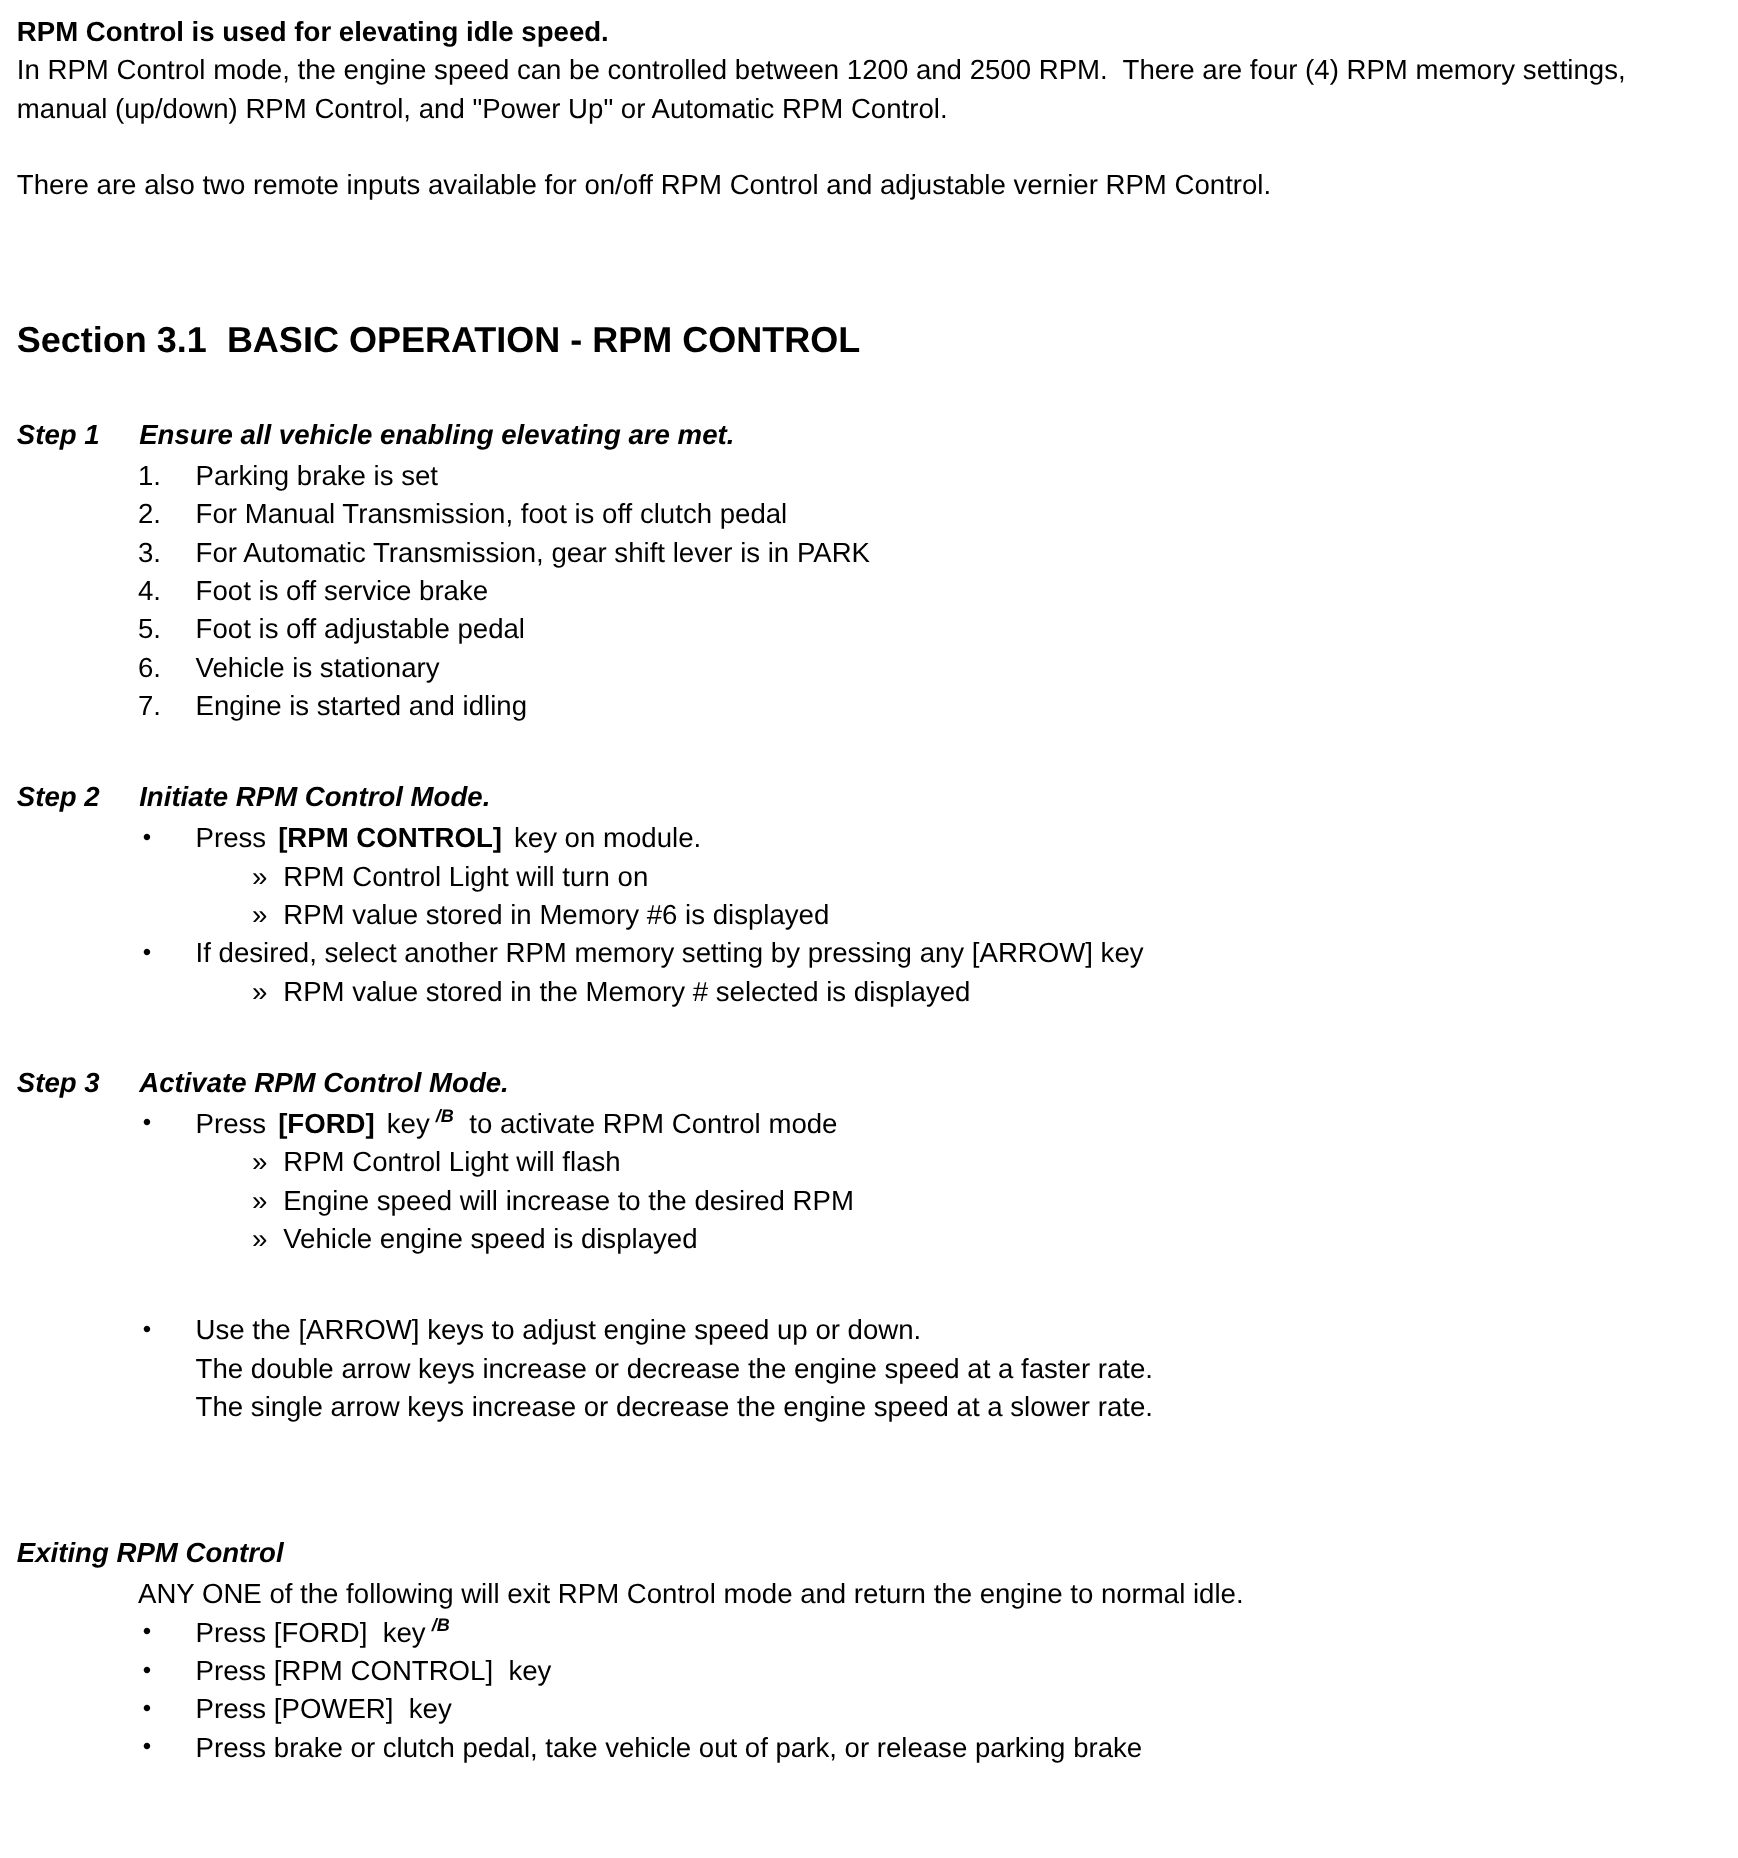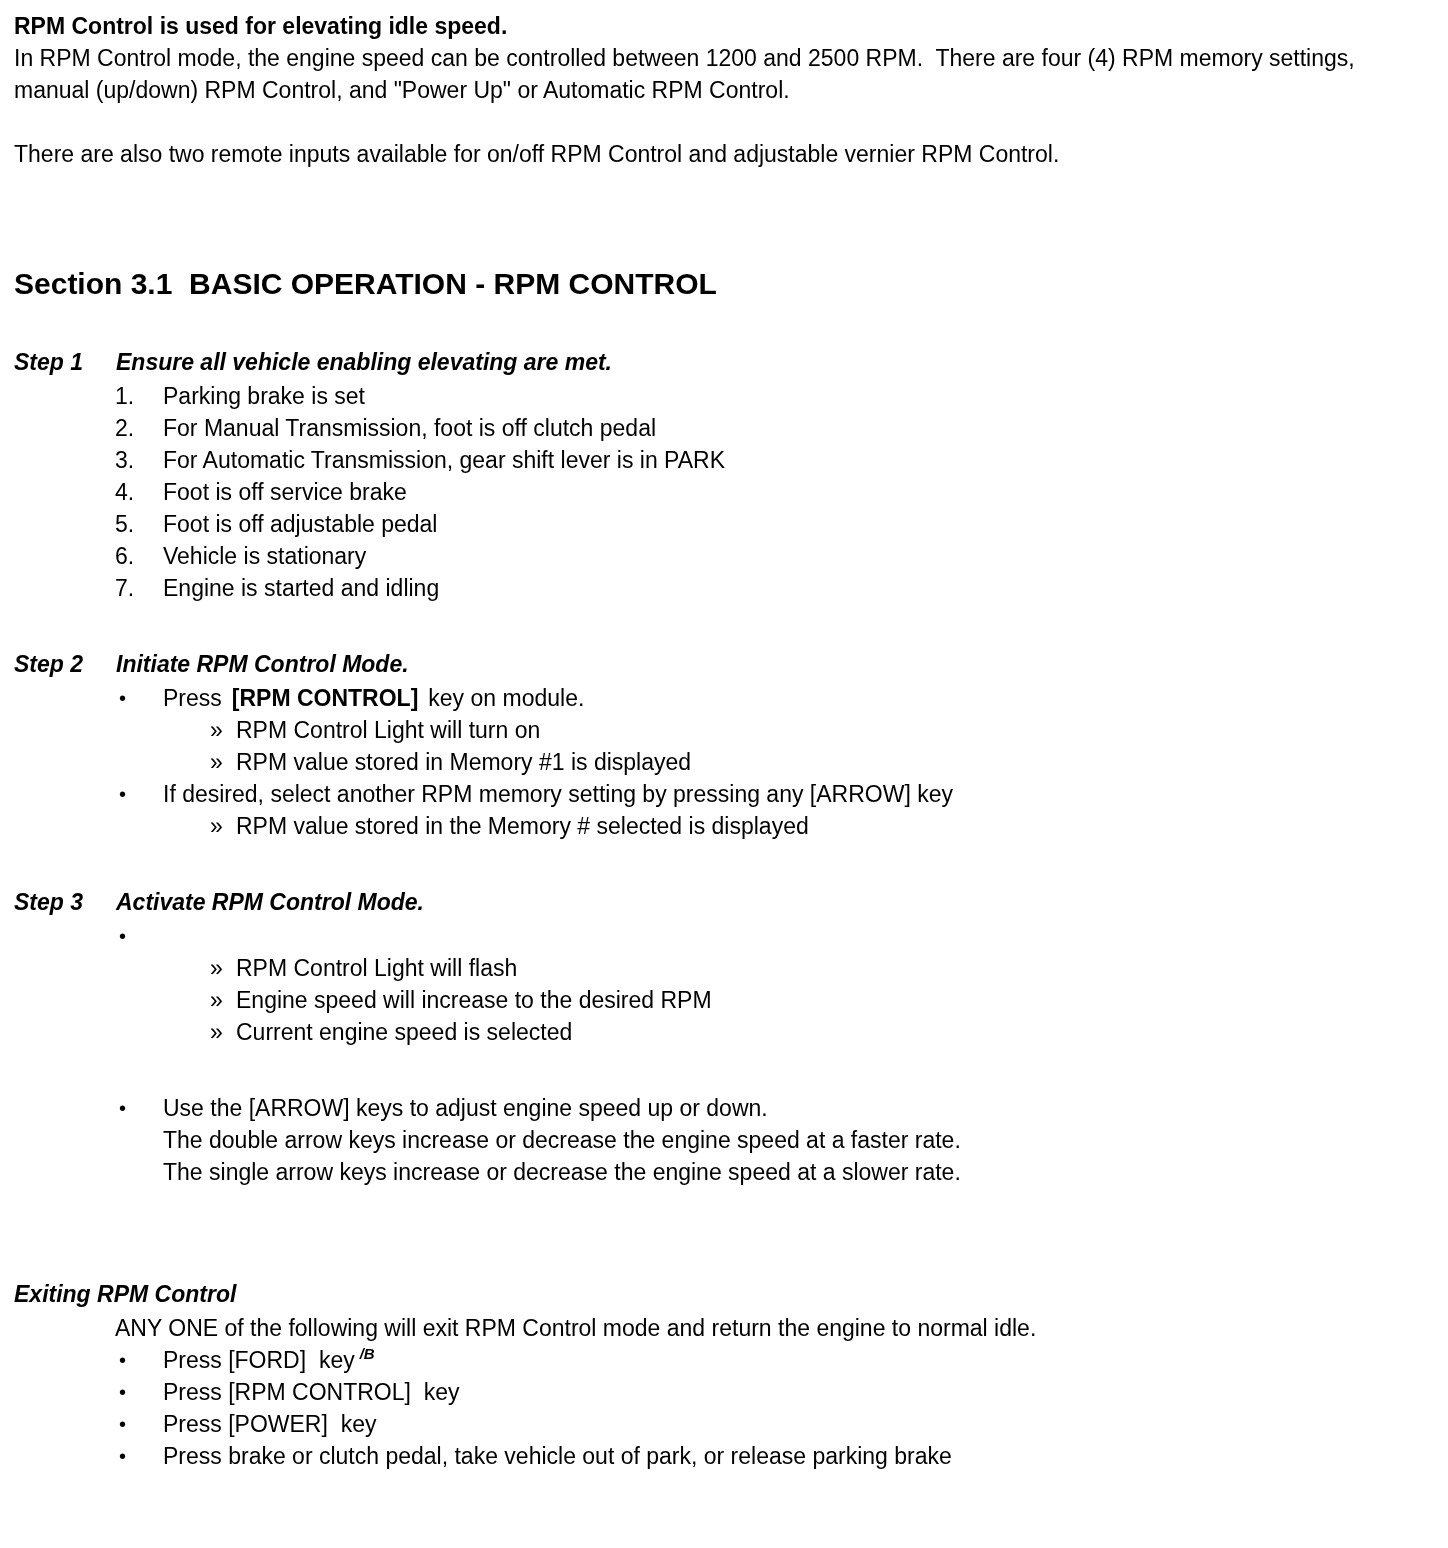--- a/index.html
+++ b/index.html
@@ -153,51 +153,52 @@
     <div class="row">
       <span class="bullet-marker">•</span>
       <span class="li-text"><span>Press</span><span class="kw">[RPM CONTROL]</span><span>key on module.</span></span>
     </div>
     <div class="row">
       <span class="sub-marker">»</span>
       <span class="li-text">RPM Control Light will turn on</span>
     </div>
     <div class="row">
       <span class="sub-marker">»</span>
-      <span class="li-text">RPM value stored in Memory #1 is displayed</span>
+      <span class="li-text">RPM value stored in Memory #6 is displayed</span>
     </div>
     <div class="row">
       <span class="bullet-marker">•</span>
       <span class="li-text">If desired, select another RPM memory setting by pressing any [ARROW] key</span>
     </div>
     <div class="row">
       <span class="sub-marker">»</span>
       <span class="li-text">RPM value stored in the Memory # selected is displayed</span>
     </div>
   </div>
 
   <div class="step">
     <div class="step-head">
       <span class="step-label">Step 3</span>
       <span class="step-title">Activate RPM Control Mode.</span>
     </div>
     <div class="row">
       <span class="bullet-marker">•</span>
+      <span class="li-text"><span>Press</span><span class="kw">[FORD]</span><span>key</span><sup class="sup">/B</sup><span class="gap-left">to activate RPM Control mode</span></span>
     </div>
     <div class="row">
       <span class="sub-marker">»</span>
       <span class="li-text">RPM Control Light will flash</span>
     </div>
     <div class="row">
       <span class="sub-marker">»</span>
       <span class="li-text">Engine speed will increase to the desired RPM</span>
     </div>
     <div class="row">
       <span class="sub-marker">»</span>
-      <span class="li-text">Current engine speed is selected</span>
+      <span class="li-text">Vehicle engine speed is displayed</span>
     </div>
   </div>
 
   <div class="step">
     <div class="row">
       <span class="bullet-marker">•</span>
       <span class="li-text">Use the [ARROW] keys to adjust engine speed up or down.</span>
     </div>
     <div class="cont-line">The double arrow keys increase or decrease the engine speed at a faster rate.</div>
     <div class="cont-line">The single arrow keys increase or decrease the engine speed at a slower rate.</div>

